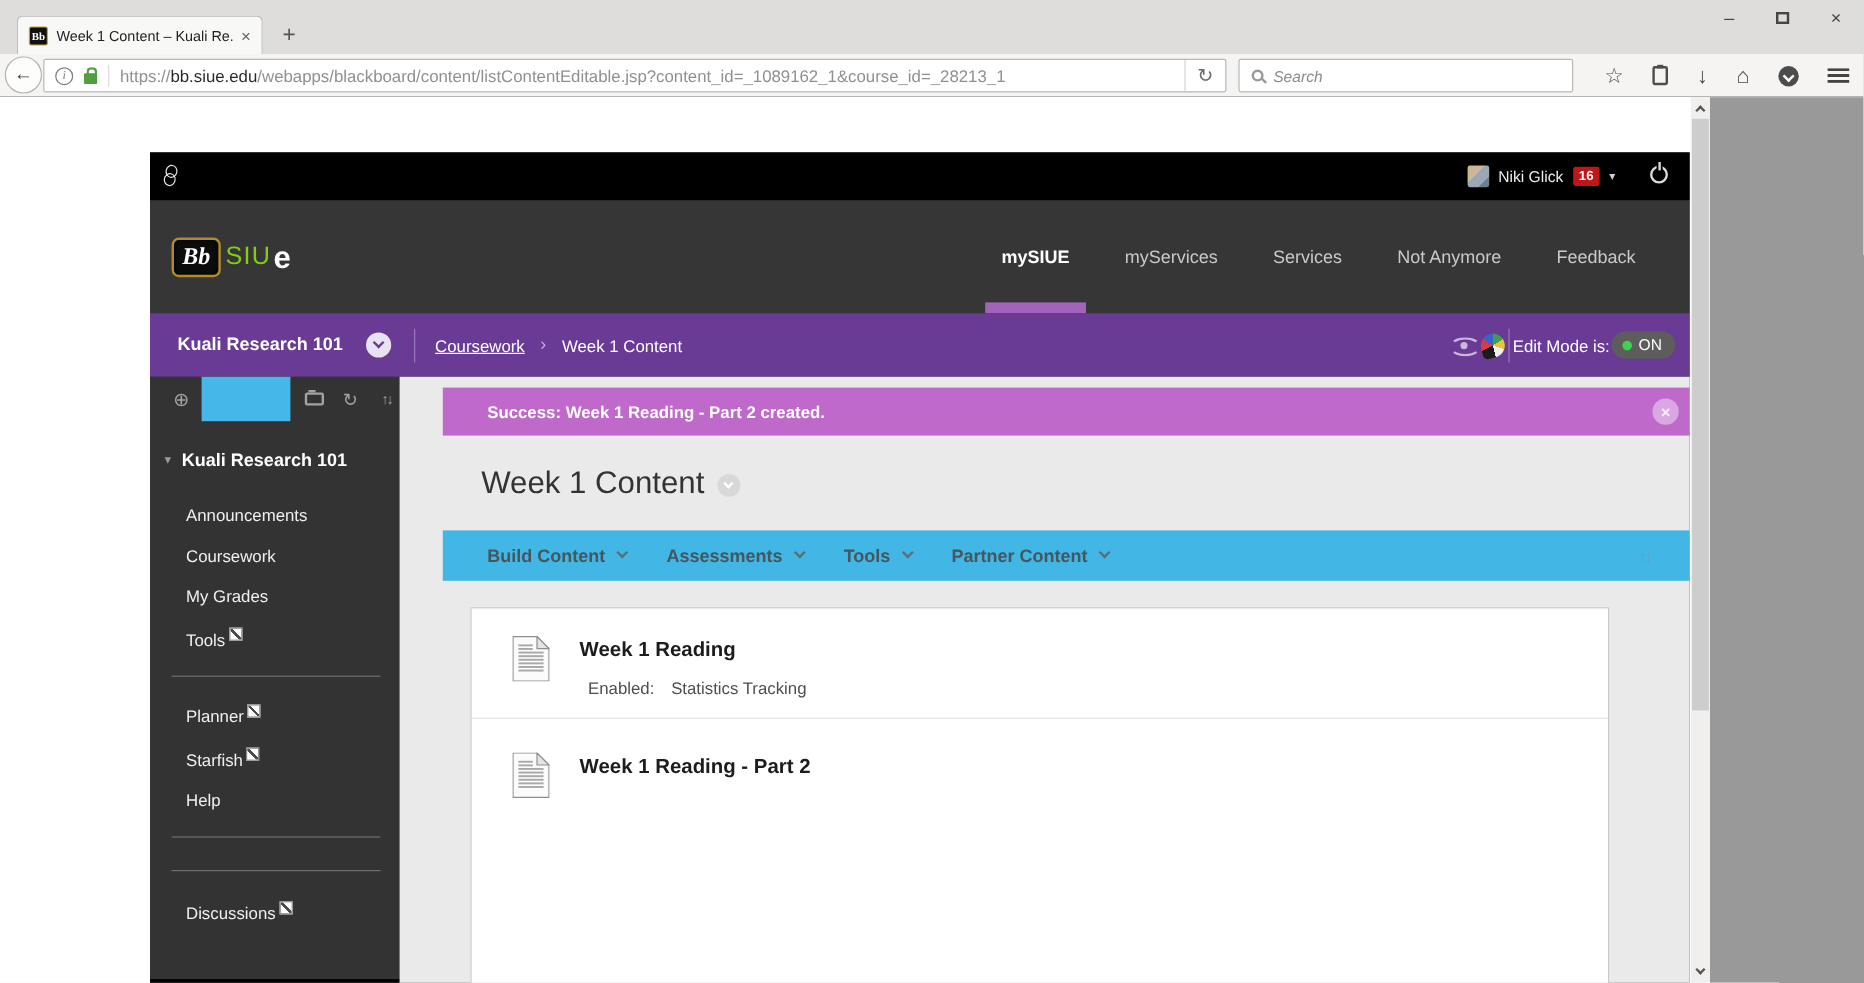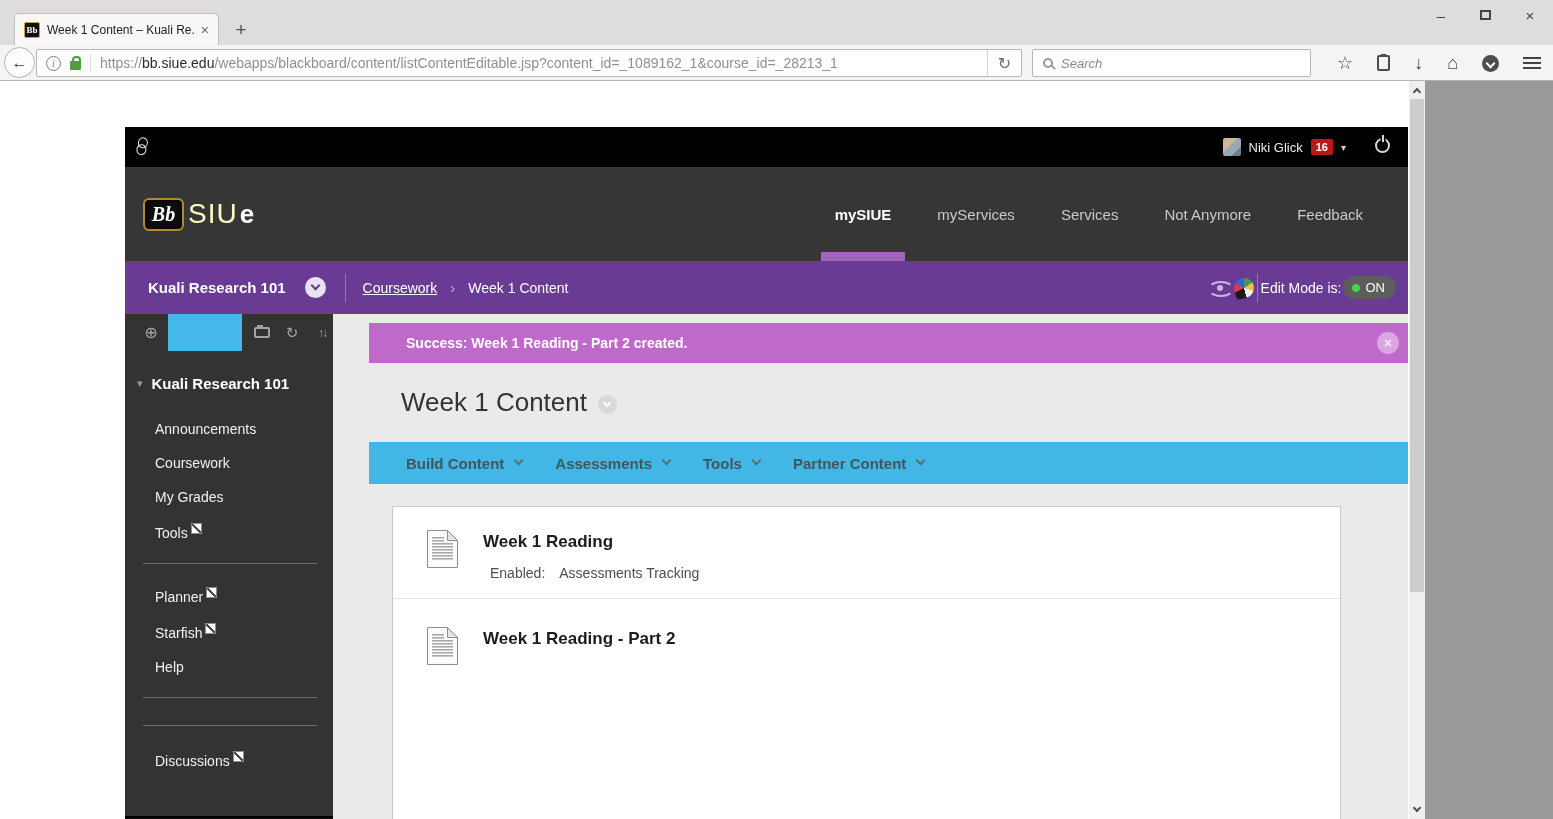--- a/index.html
+++ b/index.html
@@ -80,21 +80,21 @@
   .power-icon::before { content:""; position:absolute; left:4.5px; top:-6px; width:2px; height:9px; background:#000;
          box-shadow:0 0 0 1.5px #000; }
   .power-icon::after { content:""; position:absolute; left:4.5px; top:-5px; width:2px; height:7px; background:#d9d9d9; }
 
   
   .brandbar { height:94px; background:#363636; position:relative; display:flex; align-items:center; }
   .logo { margin-left:18px; display:flex; align-items:center; gap:4px; }
   .logo-bb { width:41px; height:33px; background:#0d0d0d; border:2px solid #b08c2f; border-radius:6px; color:#fff;
          display:flex; align-items:center; justify-content:center; font:italic bold 20px "Liberation Serif",serif;
          box-shadow:inset 0 0 5px #000; }
-  .logo-siu { color:#fef9c3; font-size:28px; font-weight:300; letter-spacing:1px; }
+  .logo-siu { color:#84cc16; font-size:21px; font-weight:300; letter-spacing:1px; }
   .logo-e { color:#fff; font-size:26px; font-weight:800; margin-left:-2px; }
   .brand-nav { position:absolute; right:22px; top:0; height:100%; display:flex; align-items:center; }
   .bnav { position:relative; height:100%; display:flex; align-items:center; padding:0 23px; font-size:15px; color:#c9c9c9; }
   .bnav.active { color:#fff; font-weight:bold; }
   .bnav.active::after { content:""; position:absolute; left:9px; right:9px; bottom:0; height:9px; background:#a263bd; }
 
   
   .coursebar { height:53px; background:#6a3b94; display:flex; align-items:center; position:relative; color:#fff; }
   .cb-name { margin-left:23px; font-weight:bold; font-size:15px; }
   .cb-chevbtn { margin-left:19px; width:21px; height:21px; border-radius:50%; background:#e9e2f0; color:#6a3b94;
@@ -342,21 +342,21 @@
                   <rect x="5" y="19" width="21" height="1.6"></rect>
                     <rect x="5" y="22" width="21" height="1.6"></rect>
                   <rect x="5" y="25" width="21" height="1.6"></rect>
                     <rect x="5" y="28" width="21" height="1.6"></rect>
                 </g>
               </svg>
               <div>
                 <div class="ci-title">Week 1 Reading</div>
                 <div class="ci-meta">
                   <span>Enabled:</span>
-                  <span>Assessments Tracking</span>
+                  <span>Statistics Tracking</span>
                 </div>
               </div>
             </div>
 
             <div class="c-item c-item2">
               <svg width="31" height="38" viewBox="0 0 31 38">
                 <path d="M0.5,0.5 L20.5,0.5 L30.5,10.5 L30.5,37.5 L0.5,37.5 Z" fill="#fbfbfb" stroke="#8e8e8e"></path>
                 <path d="M20.5,0.5 L20.5,10.5 L30.5,10.5 Z" fill="#e4e4e4" stroke="#8e8e8e"></path>
                 <g fill="#a9a9a9">
                   <rect x="5" y="7" width="12" height="1.6"></rect>

